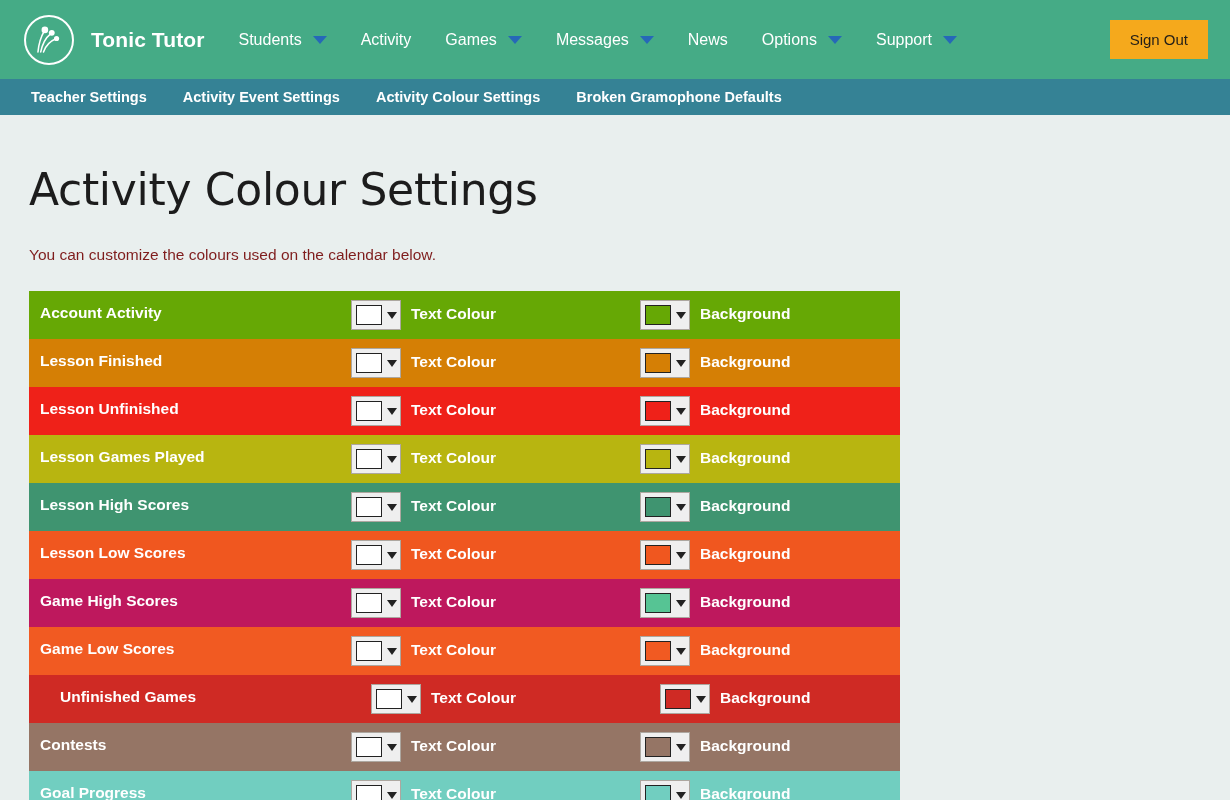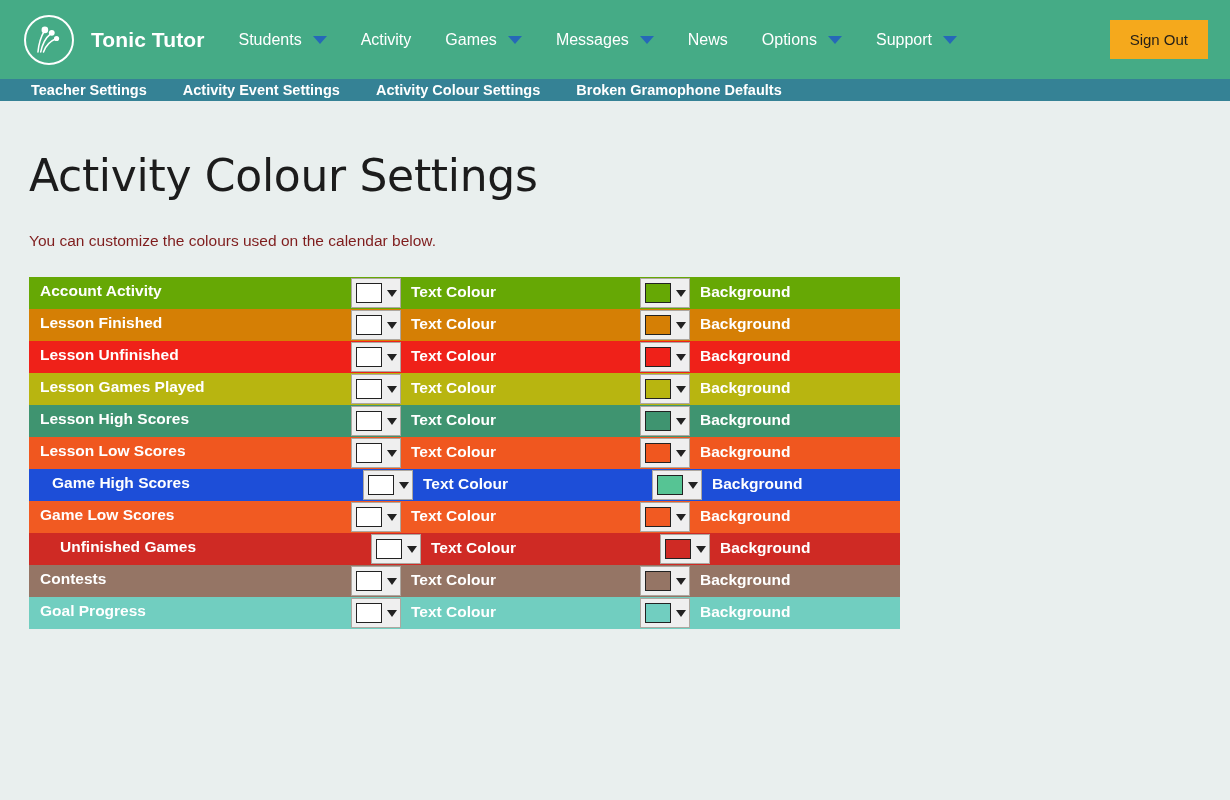--- a/index.html
+++ b/index.html
@@ -66,21 +66,21 @@
     border: none;
     padding: 11px 20px;
     cursor: pointer;
     white-space: nowrap;
     font-family: "Liberation Sans", sans-serif;
     flex: 0 0 auto;
   }
 
   
   .subnav {
-    height: 22px;
+    height: 36px;
     background: #358295;
     display: flex;
     align-items: center;
     padding-left: 31px;
   }
   .subnav-item {
     color: #ffffff;
     font-size: 14.5px;
     font-weight: bold;
     margin-right: 36px;
@@ -103,21 +103,21 @@
     color: #7f1d1d;
     margin-top: 31px;
   }
 
   
   .rows {
     margin-top: 27px;
     width: 871px;
   }
   .crow {
-    height: 32px;
+    height: 48px;
     display: flex;
     align-items: center;
     position: relative;
   }
   .crow .label {
     width: 322px;
     padding-left: 11px;
     font-size: 15.5px;
     font-weight: bold;
     color: #ffffff;
@@ -324,21 +324,21 @@
           <span class="ctrl-label">Text Colour</span>
         </div>
         <div class="ctrl bg-ctrl">
           <div class="picker">
             <span class="swatch" style="background:#f0571f"></span>
             <i class="pcaret"></i>
           </div>
           <span class="ctrl-label">Background</span>
         </div>
       </div>
-      <div class="crow" style="background: #1d4ed8; padding-left: 12px;">
+      <div class="crow" style="background: #be185d;">
         <div class="label">Game High Scores</div>
         <div class="ctrl text-ctrl">
           <div class="picker">
             <span class="swatch" style="background:#ffffff"></span>
             <i class="pcaret"></i>
           </div>
           <span class="ctrl-label">Text Colour</span>
         </div>
         <div class="ctrl bg-ctrl">
           <div class="picker">

